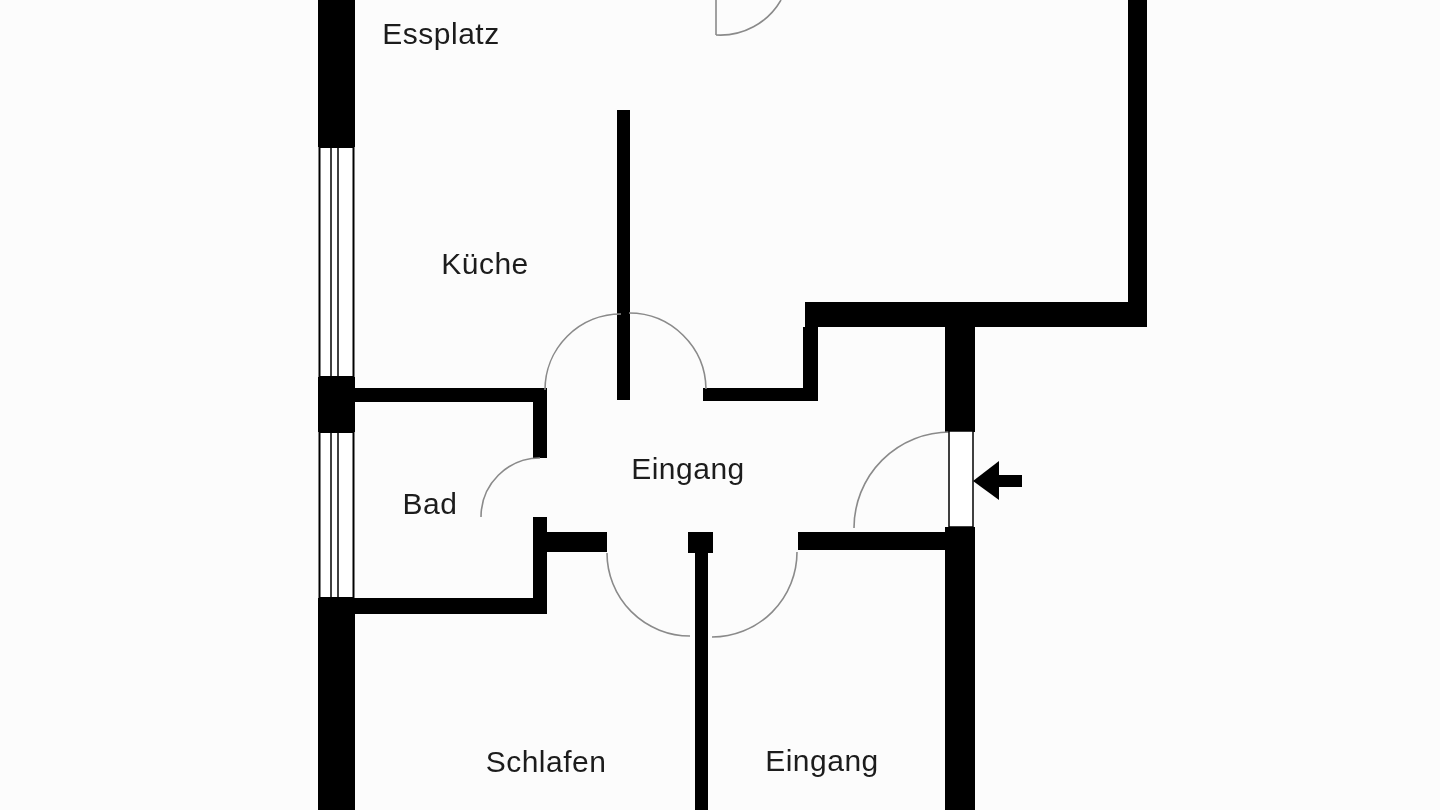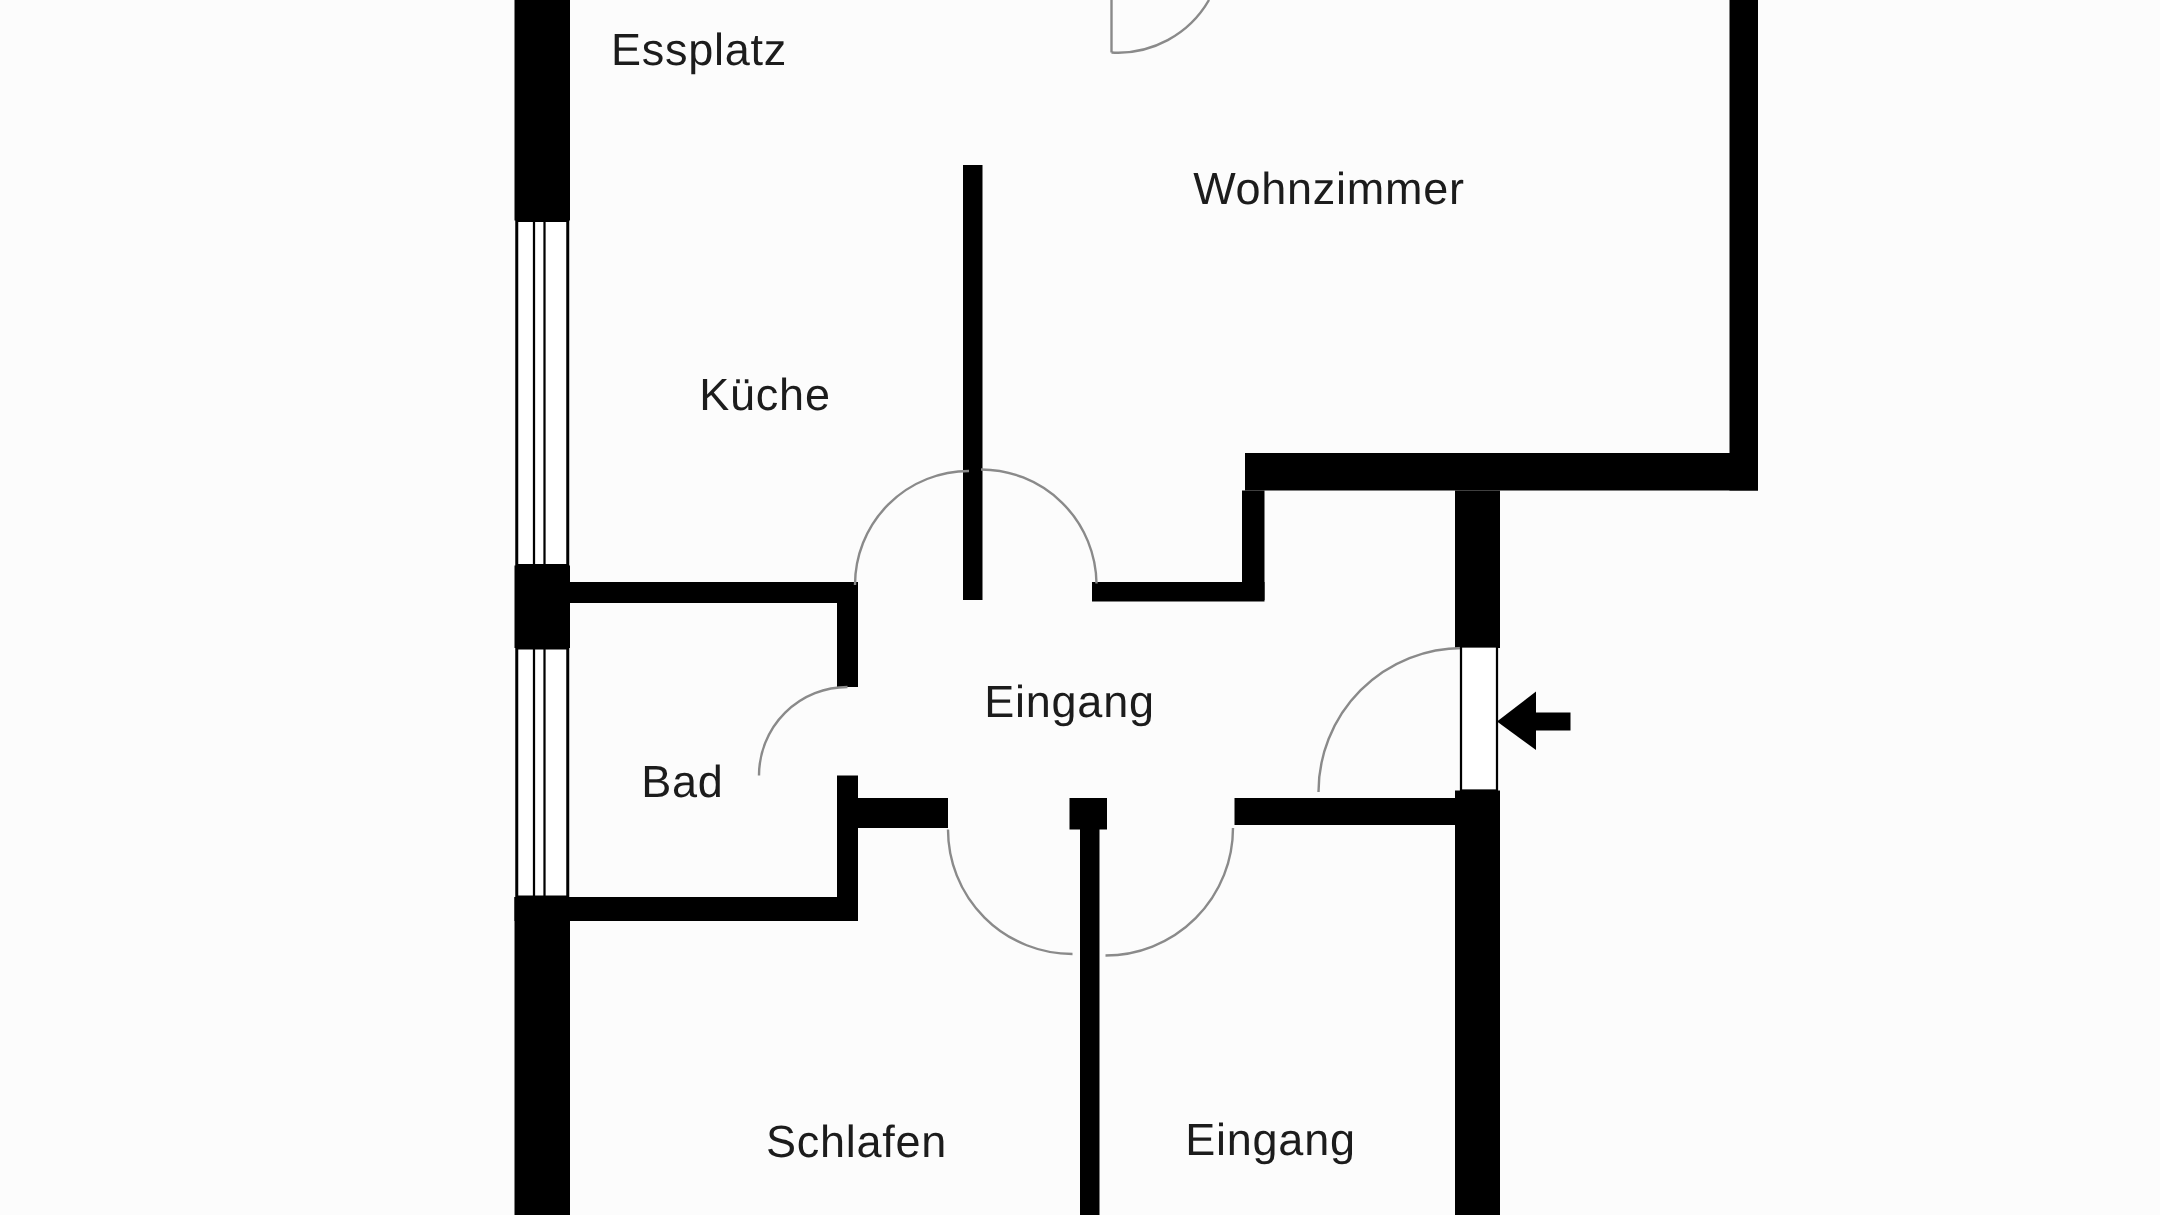--- a/index.html
+++ b/index.html
@@ -6,40 +6,39 @@
   body{
     width:1440px;height:810px;
     background:#fcfcfc;
     font-family:"Liberation Sans", sans-serif;
     overflow:hidden;
   }
   .canvas{
     position:relative;
     width:1331px;height:810px;
     background:#fcfcfc;
-    margin-left:25px;
   }
   .plan-svg{
     position:absolute;left:0;top:0;width:1440px;height:810px;
   }
   .room-label{
     position:absolute;
     transform:translate(-50%,-50%);
     font-size:30px;
     font-weight:400;
     color:#1c1c1c;
     letter-spacing:0.5px;
     white-space:nowrap;
     -webkit-font-smoothing:antialiased;
   }
   .lbl-essplatz  {left:441px; top:34px;}
   .lbl-wohnzimmer{left:861px; top:127px;}
   .lbl-kueche    {left:485px; top:264px;text-align:right;}
   .lbl-eingang   {left:688px; top:469px;}
-  .lbl-bad       {left:430px; top:522px;}
+  .lbl-bad       {left:430px; top:504px;}
   .lbl-schlafen  {left:546px; top:762px;}
   .lbl-zimmer    {left:822px; top:761px;}
 </style>
 </head>
 <body>
 
 <div class="canvas">
 
   <svg class="plan-svg" viewBox="0 0 1440 810" aria-hidden="true">
 
@@ -116,20 +115,19 @@
       <rect x="949" y="431" width="24" height="96" fill="#ffffff" stroke="#000000" stroke-width="1.5"></rect>
     </g>
 
     <g fill="#000000" stroke="none">
       <polygon points="973,481 999,461 999,500"></polygon>
       <rect x="996" y="475" width="26" height="12"></rect>
     </g>
   </svg>
 
   <div class="room-label lbl-essplatz">Essplatz</div>
-  <div class="room-label lbl-wohnzimmer">Wohnzimmer</div>
   <div class="room-label lbl-kueche">Küche</div>
   <div class="room-label lbl-eingang">Eingang</div>
   <div class="room-label lbl-bad">Bad</div>
   <div class="room-label lbl-schlafen">Schlafen</div>
   <div class="room-label lbl-zimmer">Eingang</div>
 
 </div>
 
 </body></html>

